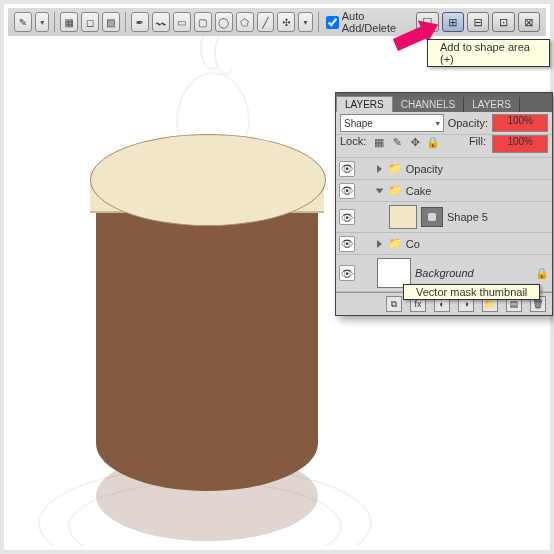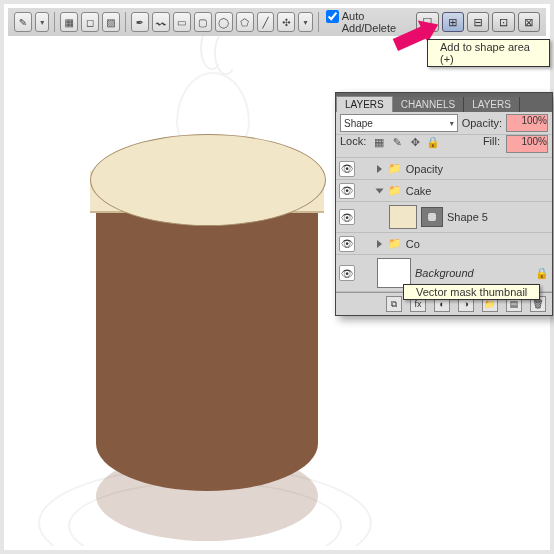--- a/index.html
+++ b/index.html
@@ -1,20 +1,20 @@
 <!DOCTYPE html>
 <html><head>
 <meta charset="utf-8">
 <style>
 html,body{margin:0;padding:0;width:554px;height:554px;overflow:hidden;font-family:Tahoma,Arial,sans-serif;font-size:11px;background:#fff;color:#333}
 .frame{position:absolute;top:0;left:0;width:554px;height:554px;border:4px solid #e5e5e5;box-sizing:border-box}
 .toolbar{position:absolute;top:4px;left:4px;right:4px;height:28px;background:linear-gradient(#dcdcdc,#cfcfcf);border-bottom:1px solid #999;display:flex;align-items:center;padding:0 6px;gap:3px}
 .tool-btn{width:18px;height:18px;background:linear-gradient(#f4f4f4,#ddd);border:1px solid #888;border-radius:3px;display:flex;align-items:center;justify-content:center;font-size:10px;color:#444}
 .tool-sep{width:1px;height:20px;background:#999;margin:0 2px}
-.chk{display:flex;align-items:flex-start;gap:3px;margin-left:2px}
+.chk{display:flex;align-items:center;gap:3px;margin-left:2px}
 .chk input{margin:0}
 .canvas{position:absolute;top:32px;left:4px;right:4px;bottom:4px;background:#fff;overflow:hidden}
 
 .cake{position:absolute;left:70px;top:80px;width:260px;height:400px}
 .cake .body{position:absolute;left:18px;top:55px;width:222px;height:320px;background:#845a40;border-radius:0 0 112px 112px/0 0 48px 48px}
 .cake .bottom-ellipse{position:absolute;left:18px;top:335px;width:222px;height:90px;border-radius:50%;background:rgba(132,90,64,0.25)}
 .cake .top-ellipse{position:absolute;left:12px;top:18px;width:234px;height:90px;border-radius:50%;background:#f2e6c8;border:1px solid #a58d6a}
 .cake .top-rim{position:absolute;left:12px;top:55px;width:234px;height:40px;background:#f2e6c8;border-bottom:2px solid #cbb993}
 .cup-head{position:absolute;left:168px;top:36px;width:70px;height:80px;border:2px solid #f3f3f3;border-radius:50% 50% 45% 45%/60% 60% 40% 40%;background:transparent}
 .steam{position:absolute;left:188px;top:-10px;width:50px;height:60px}
@@ -33,21 +33,21 @@
 .arrow2-stem{left:426px;top:234px;width:26px;height:12px;transform:rotate(34deg)}
 .arrow2-head{left:447px;top:244px;border-left:16px solid #e90b6a;border-top:11px solid transparent;border-bottom:11px solid transparent;transform:rotate(34deg)}
 
 .panel{position:absolute;left:331px;top:88px;width:216px;background:#d6d6d6;border:1px solid #444;box-shadow:4px 4px 8px rgba(0,0,0,0.35)}
 .tabs{display:flex;background:#656565;height:19px;align-items:flex-end}
 .tab{padding:2px 8px;font-size:10px;color:#ddd;background:#6a6a6a;border-right:1px solid #444;cursor:pointer}
 .tab.active{background:#d6d6d6;color:#222;border-top:1px solid #888;border-left:1px solid #888;border-right:1px solid #888}
 .row{display:flex;align-items:center;height:22px;border-bottom:1px solid #bdbdbd;padding:0 4px;gap:4px;background:#d6d6d6}
 .sel-field{background:#fff;border:1px solid #888;height:16px;font-size:10px;padding:0 3px;display:flex;align-items:center;justify-content:space-between;min-width:70px}
 .dd{font-size:8px;color:#555}
-.pct{width:40px;background:#fca5a5;border:1px solid #888;height:16px;font-size:10px;text-align:right;padding-right:0}
+.pct{width:40px;background:#ef4444;border:1px solid #888;height:16px;font-size:10px;text-align:right;padding-right:14px}
 .eye{width:14px;height:14px;border:1px solid #999;border-radius:2px;background:#fff;display:flex;align-items:center;justify-content:center;font-size:10px}
 .thumb{width:26px;height:22px;background:#fff;border:1px solid #777;display:flex;align-items:center;justify-content:center}
 .mask{width:20px;height:18px;background:#7a7a7a;border:1px solid #555;display:flex;align-items:center;justify-content:center}
 .mask .dot{width:8px;height:8px;background:#d6d6d6;border-radius:2px}
 .tri{width:0;height:0;border-left:5px solid #666;border-top:4px solid transparent;border-bottom:4px solid transparent;margin-right:2px}
 .tri.down{transform:rotate(90deg)}
 .layer-list{max-height:250px;overflow:hidden}
 .lrow{display:flex;align-items:center;border-bottom:1px solid #bdbdbd;height:30px;padding:0 3px;gap:4px}
 .lrow.head{height:21px}
 .lrow.sel{background:#3399ff;color:#fff}

